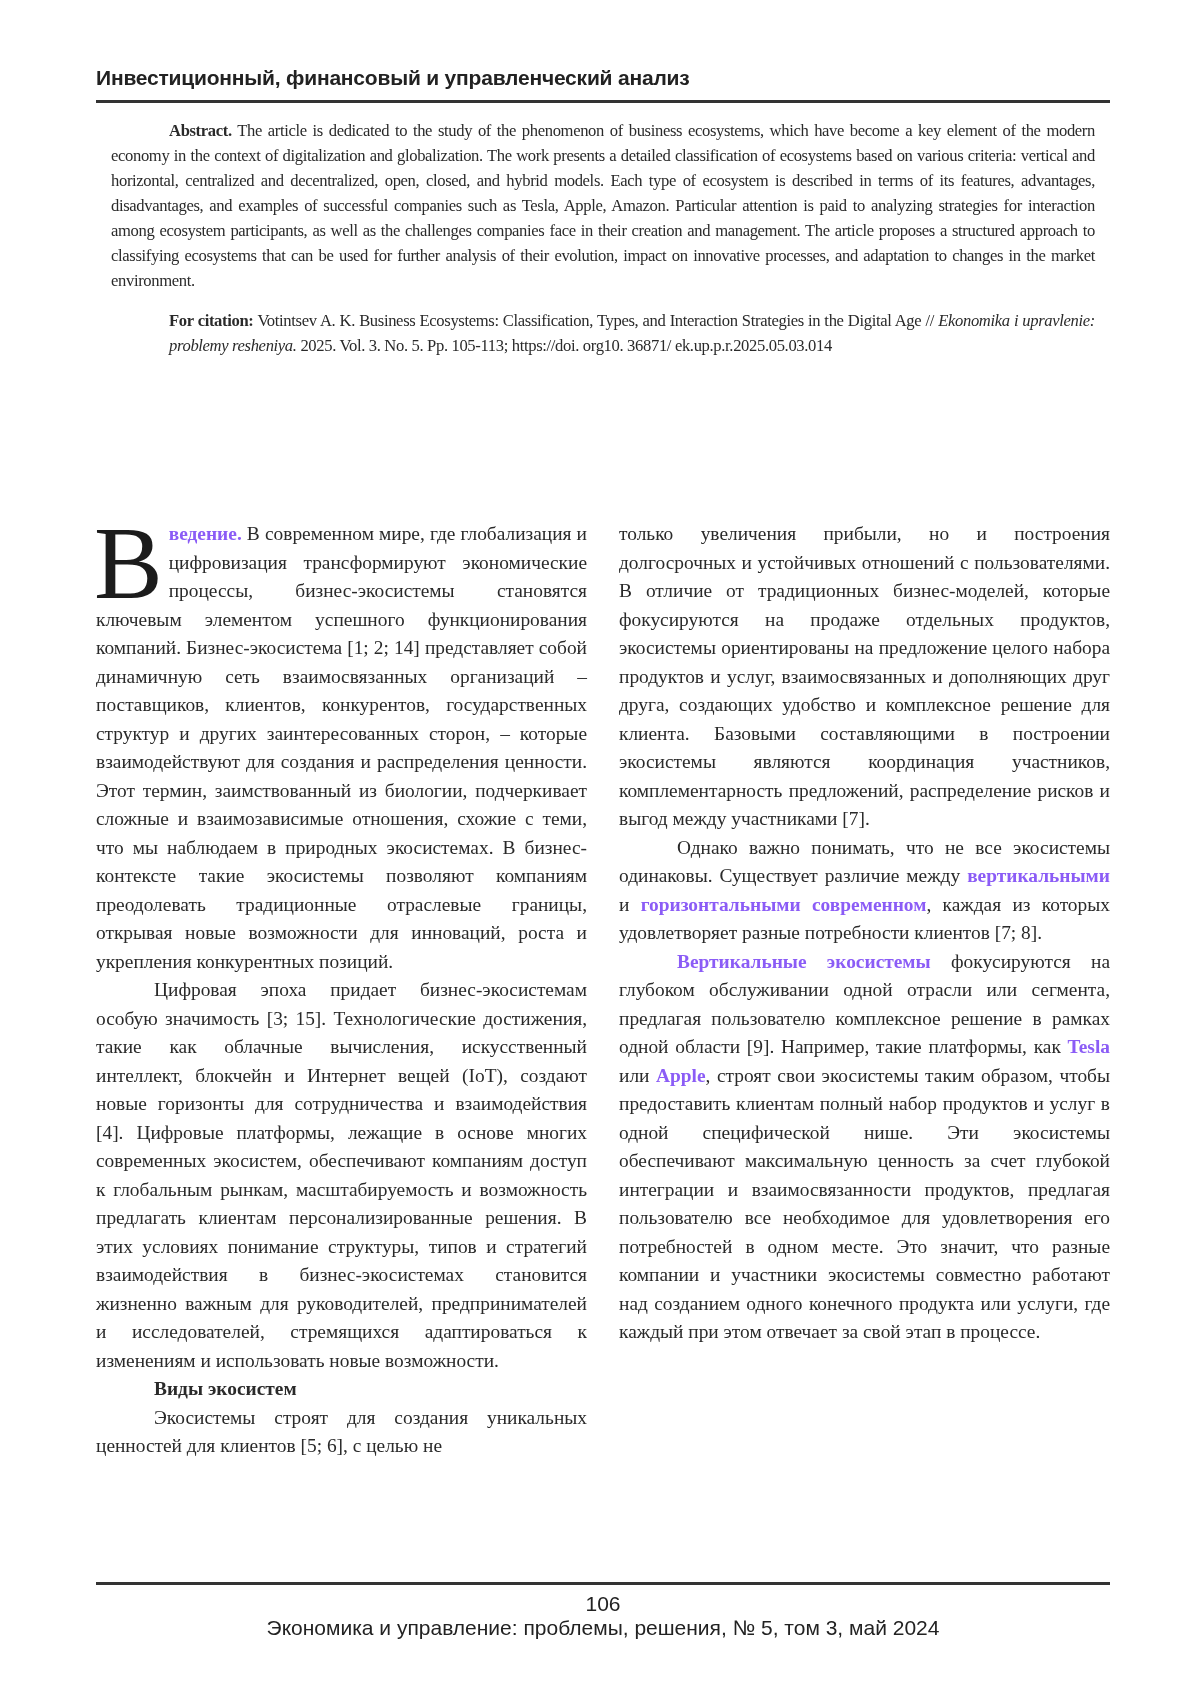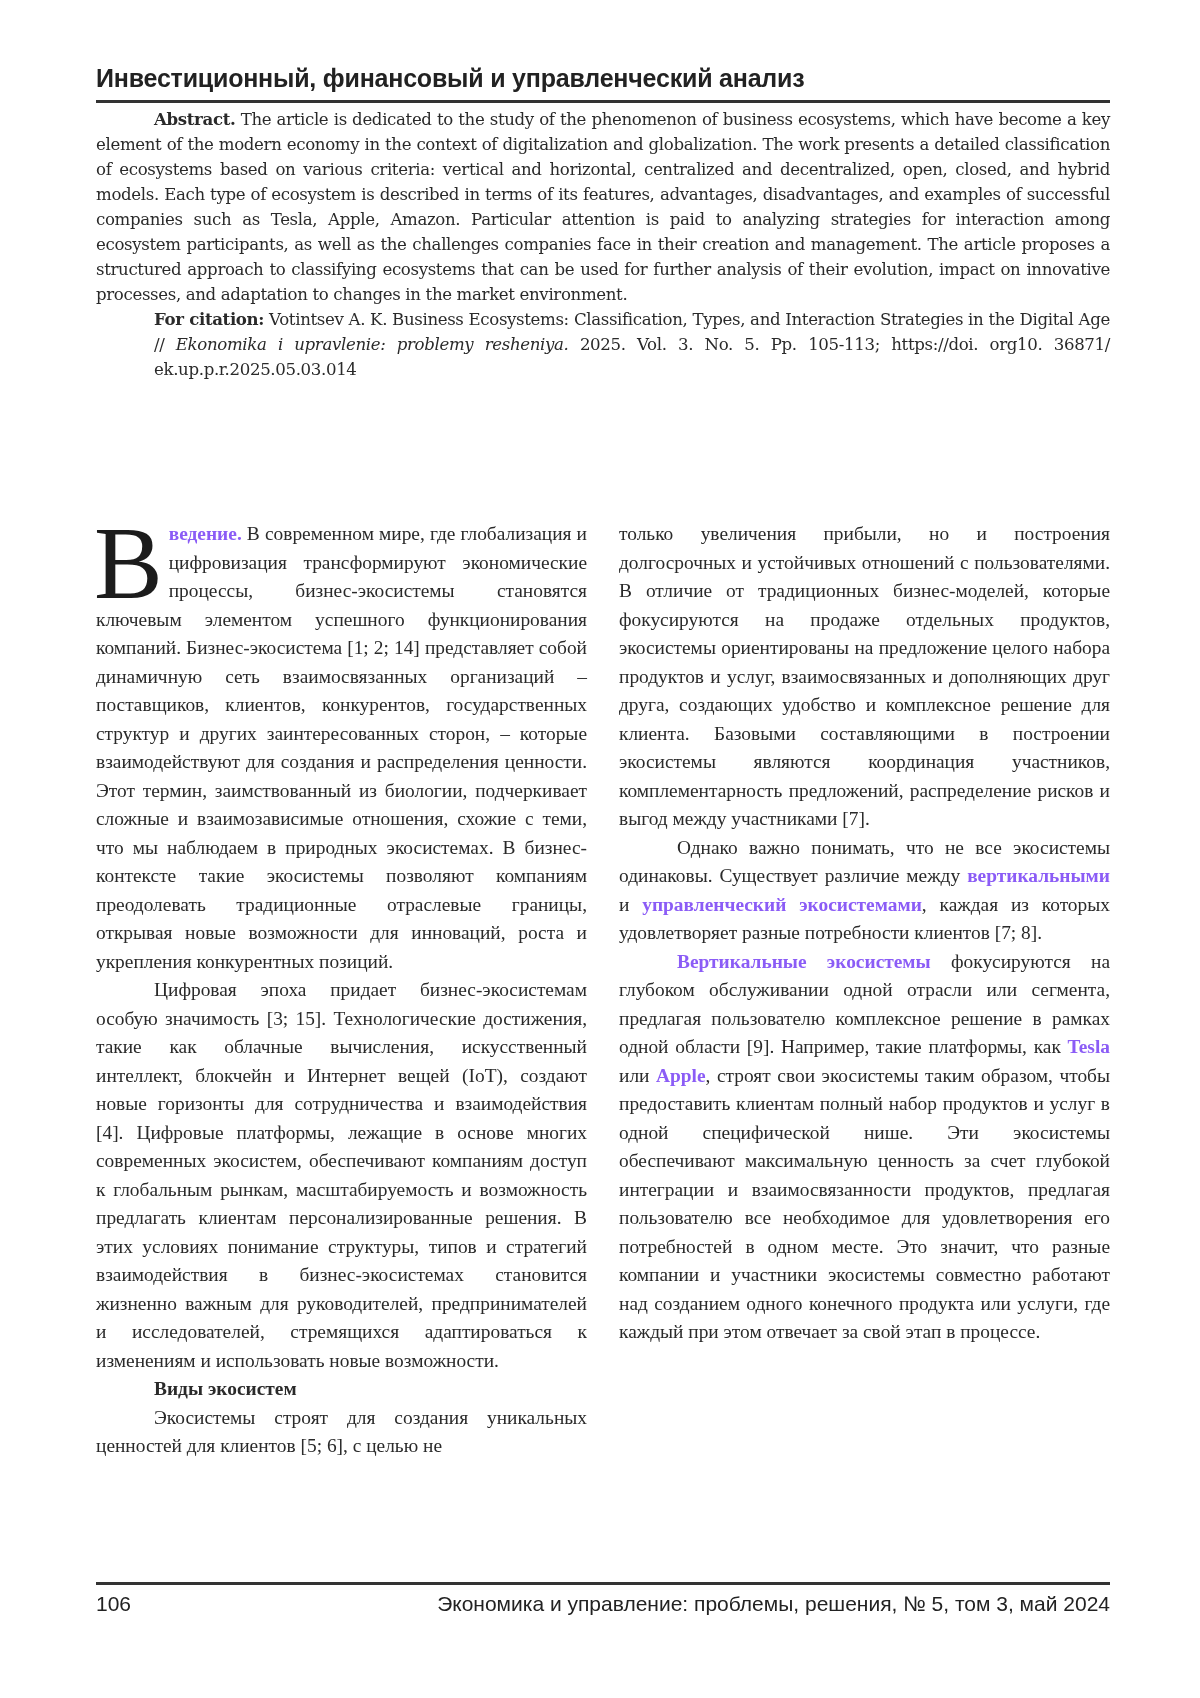--- a/index.html
+++ b/index.html
@@ -1,28 +1,28 @@
 <!DOCTYPE html>
 <html><head>
 <meta charset="utf-8">
 <style>
   html, body { margin: 0; padding: 0; background: #ffffff; }
   body { width: 1200px; height: 1698px; position: relative; overflow: hidden; color: #222; }
   .page { position: absolute; left: 96px; top: 62px; width: 1014px; }
   .running-head {
     font-family: "Liberation Sans", sans-serif;
-    font-weight: bold; font-size: 25px; letter-spacing: -0.2px;
+    font-weight: bold; font-size: 21px; letter-spacing: -0.2px;
     color: #222; height: 32px; line-height: 32px;
   }
   .head-rule { border-top: 3px solid #333; margin-top: 6px; }
   .abstract-block {
     font-family: "DejaVu Serif", serif; font-size: 16.6px; line-height: 25px;
     text-align: justify; color: #2a2a2a; margin-top: 4px; letter-spacing: -0.35px;
   }
-  .abstract-block p { margin: 0; }
+  .abstract-block p { margin: 15px; font-family: Liberation Serif, serif; }
   .indent { text-indent: 58px; }
   .kw-block { padding-left: 58px; }
   .label { font-weight: bold; }
   .citation { margin-top: 24px; padding-left: 58px; }
   .columns { position: absolute; top: 520px; left: 96px; width: 1014px; display: flex; justify-content: space-between; }
   .col {
     width: 491px; font-family: "Liberation Serif", serif; font-size: 19.4px; line-height: 28.5px;
     text-align: justify; color: #2a2a2a;
   }
   .col p { margin: 0; }
@@ -30,21 +30,21 @@
   .dropcap {
     float: left; font-family: "Liberation Serif", serif; font-size: 103px; line-height: 80px;
     height: 80px; margin: 3px 6px 0 -2px; color: #1c1c1c;
   }
   .subhead { font-weight: bold; text-indent: 58px; }
   b { font-weight: bold; color: #8b5cf6; }
   .foot-rule { position: absolute; left: 96px; top: 1582px; width: 1014px; border-top: 3px solid #333; }
   .footer {
     position: absolute; left: 96px; top: 1592px; width: 1014px; height: 30px;
     font-family: "Liberation Sans", sans-serif; font-size: 21px; color: #222;
-    display: flex; justify-content: space-between; align-items: flex-start;
+    display: flex; justify-content: space-between; align-items: center; flex-direction: column;
   }
 </style>
 </head>
 <body>
 
 <div class="page">
   <div class="running-head">Инвестиционный, финансовый и управленческий анализ</div>
   <div class="head-rule"></div>
 
   <div class="abstract-block">
@@ -55,21 +55,21 @@
 
 <div class="columns">
   <div class="col">
     <p><span class="dropcap">В</span><b>ведение.</b><span> В современном мире, где глобализация и цифровизация трансформируют экономические процессы, бизнес-экосистемы становятся ключевым элементом успешного функционирования компаний. Бизнес-экосистема [1; 2; 14] представляет собой динамичную сеть взаимосвязанных организаций – поставщиков, клиентов, конкурентов, государственных структур и других заинтересованных сторон, – которые взаимодействуют для создания и распределения ценности. Этот термин, заимствованный из биологии, подчеркивает сложные и взаимозависимые отношения, схожие с теми, что мы наблюдаем в природных экосистемах. В бизнес-контексте такие экосистемы позволяют компаниям преодолевать традиционные отраслевые границы, открывая новые возможности для инноваций, роста и укрепления конкурентных позиций.</span></p>
     <p class="pi">Цифровая эпоха придает бизнес-экосистемам особую значимость [3; 15]. Технологические достижения, такие как облачные вычисления, искусственный интеллект, блокчейн и Интернет вещей (IoT), создают новые горизонты для сотрудничества и взаимодействия [4]. Цифровые платформы, лежащие в основе многих современных экосистем, обеспечивают компаниям доступ к глобальным рынкам, масштабируемость и возможность предлагать клиентам персонализированные решения. В этих условиях понимание структуры, типов и стратегий взаимодействия в бизнес-экосистемах становится жизненно важным для руководителей, предпринимателей и исследователей, стремящихся адаптироваться к изменениям и использовать новые возможности.</p>
     <p class="subhead">Виды экосистем</p>
     <p class="pi">Экосистемы строят для создания уникальных ценностей для клиентов [5; 6], с целью не</p>
   </div>
   <div class="col">
     <p>только увеличения прибыли, но и построения долгосрочных и устойчивых отношений с пользователями. В отличие от традиционных бизнес-моделей, которые фокусируются на продаже отдельных продуктов, экосистемы ориентированы на предложение целого набора продуктов и услуг, взаимосвязанных и дополняющих друг друга, создающих удобство и комплексное решение для клиента. Базовыми составляющими в построении экосистемы являются координация участников, комплементарность предложений, распределение рисков и выгод между участниками [7].</p>
-    <p class="pi"><span>Однако важно понимать, что не все экосистемы одинаковы. Существует различие между </span><b>вертикальными</b><span> и </span><b>управленческий экосистемами</b><span>, каждая из которых удовлетворяет разные потребности клиентов [7; 8].</span></p>
+    <p class="pi"><span>Однако важно понимать, что не все экосистемы одинаковы. Существует различие между </span><b>вертикальными</b><span> и </span><b>горизонтальными современном</b><span>, каждая из которых удовлетворяет разные потребности клиентов [7; 8].</span></p>
     <p class="pi"><b>Вертикальные экосистемы</b><span> фокусируются на глубоком обслуживании одной отрасли или сегмента, предлагая пользователю комплексное решение в рамках одной области [9]. Например, такие платформы, как </span><b>Tesla</b><span> или </span><b>Apple</b><span>, строят свои экосистемы таким образом, чтобы предоставить клиентам полный набор продуктов и услуг в одной специфической нише. Эти экосистемы обеспечивают максимальную ценность за счет глубокой интеграции и взаимосвязанности продуктов, предлагая пользователю все необходимое для удовлетворения его потребностей в одном месте. Это значит, что разные компании и участники экосистемы совместно работают над созданием одного конечного продукта или услуги, где каждый при этом отвечает за свой этап в процессе.</span></p>
   </div>
 </div>
 
 <div class="foot-rule"></div>
 <div class="footer">
   <span>106</span>
   <span>Экономика и управление: проблемы, решения, № 5, том 3, май 2024</span>
 </div>
 

